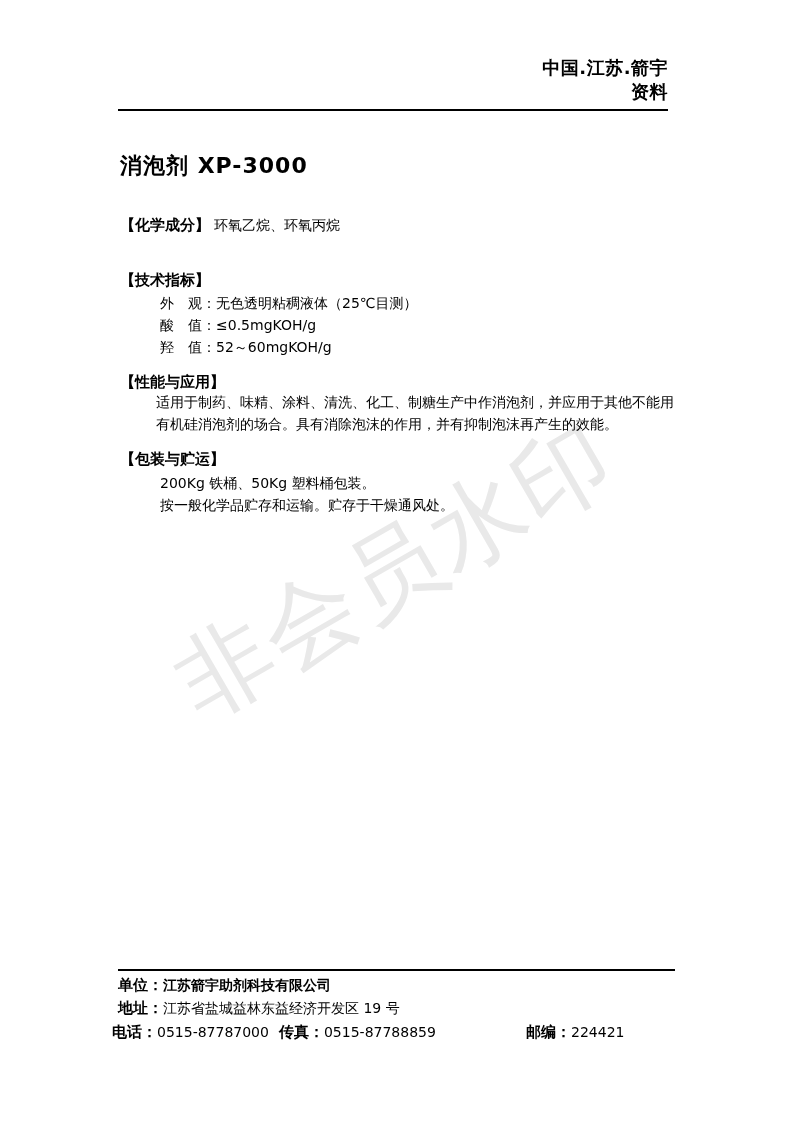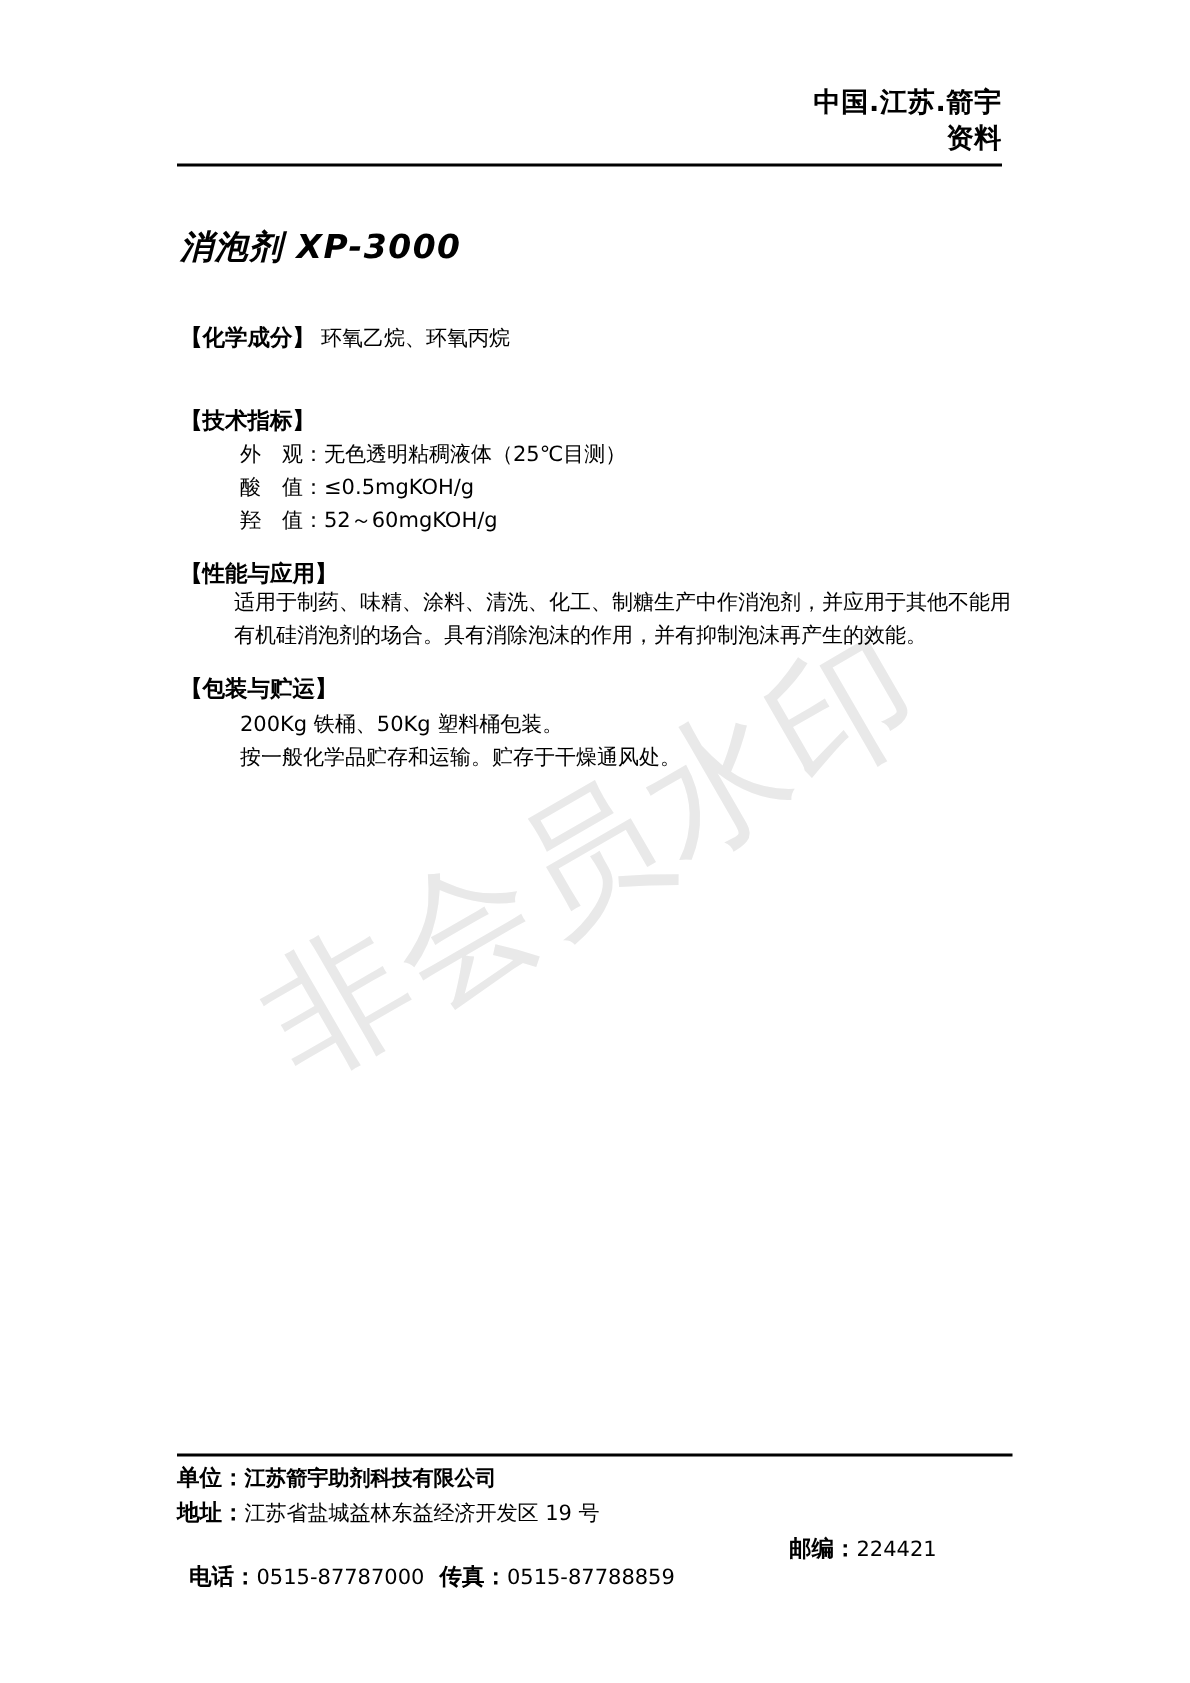--- a/index.html
+++ b/index.html
@@ -35,21 +35,20 @@
     font-size: 18px; font-weight: bold; letter-spacing: 0.5px;
     border-bottom: 2px solid #000;
     padding-bottom: 5px;
   }
 
   
   .doc-title {
     left: 120px; top: 153px;
     font-size: 22px; font-weight: bold; letter-spacing: 1px;
     line-height: 26px;
-    font-style: italic;
   }
 
   
   .fields { left: 120px; top: 212px; font-size: 14px; line-height: 26px; }
   .fields .row { white-space: nowrap; }
   .blabel { font-weight: bold; font-size: 15px; }
 
   
   .sec-heading { left: 120px; font-size: 15px; font-weight: bold; white-space: nowrap; }
   .sec-lines { font-size: 14px; line-height: 22px; white-space: nowrap; }
@@ -59,21 +58,21 @@
   #perf-lines { left: 156px; top: 391px; }
   #pack-heading { top: 450px; text-align: center; }
   #pack-lines { left: 160px; top: 472px; }
 
   
   .footer-rule { left: 118px; top: 969px; width: 557px; border-top: 2px solid #000; height: 0; }
   .f-row { font-size: 14px; white-space: nowrap; }
   #f-unit { left: 118px; top: 976px; font-weight: bold; }
   #f-addr { left: 118px; top: 999px; }
   #f-web  { left: 458px; top: 999px; }
-  #f-tel  { left: 126px; top: 1023px; margin-top: 19px; }
+  #f-tel  { left: 112px; top: 1023px; }
   #f-zip  { left: 505px; top: 1023px; padding-left: 21px; }
   .gap-left { margin-left: 10px; }
   .val-gap { margin-left: 4px; }
 </style>
 </head>
 <body>
 
 <div class="page">
 
   <div class="watermark">非会员水印</div>

